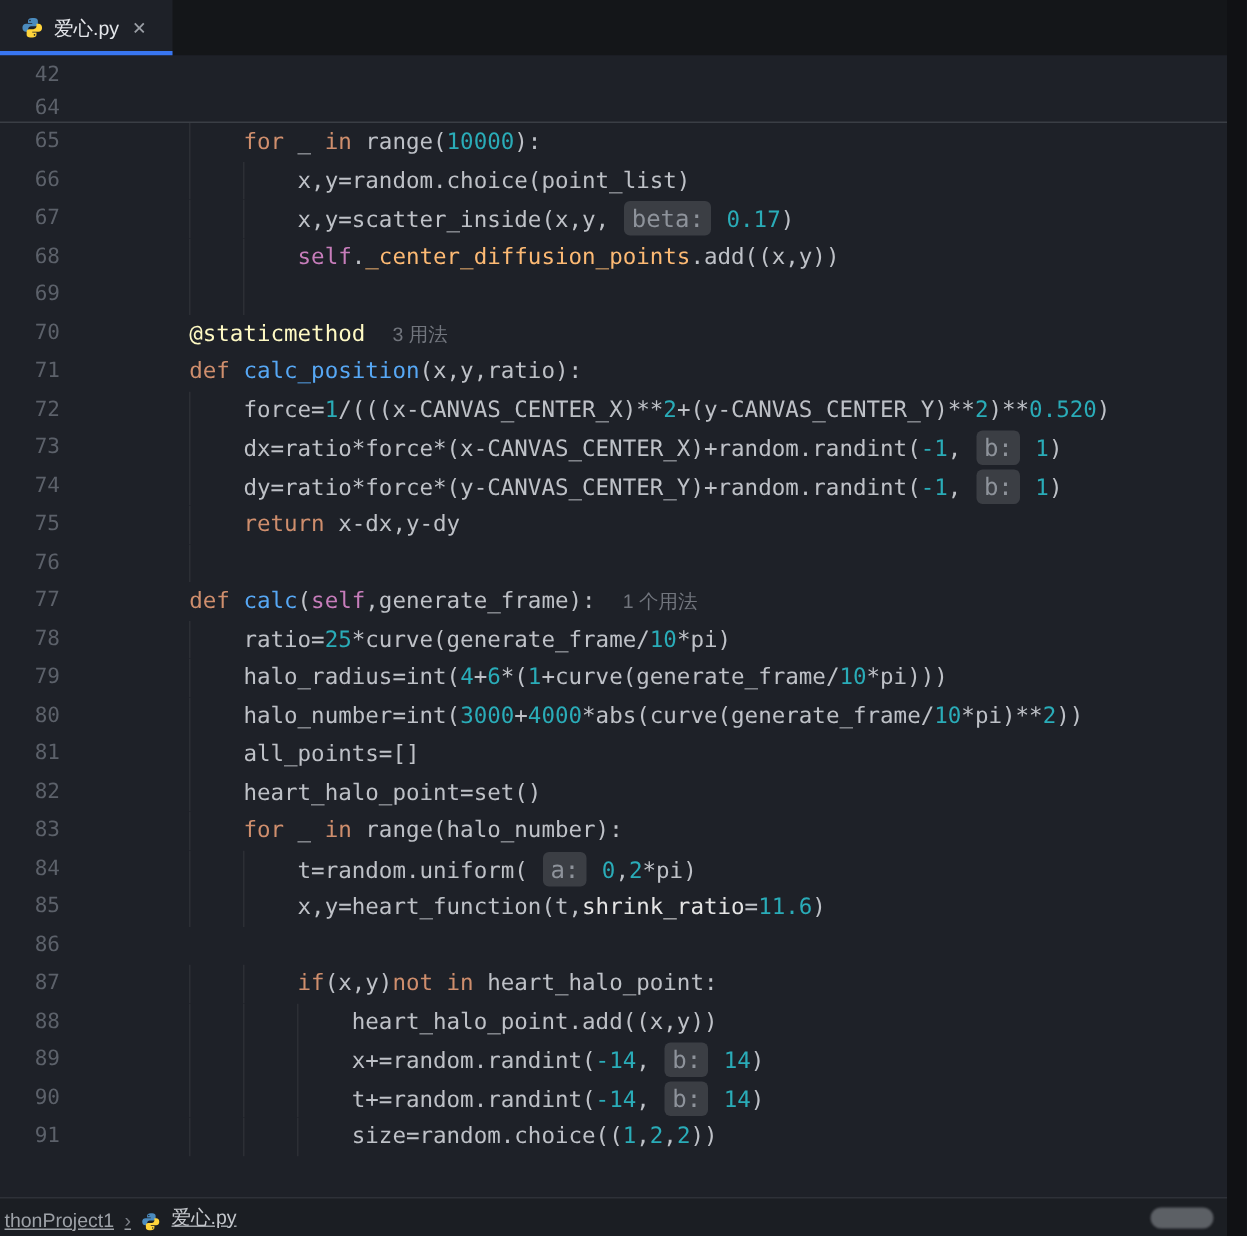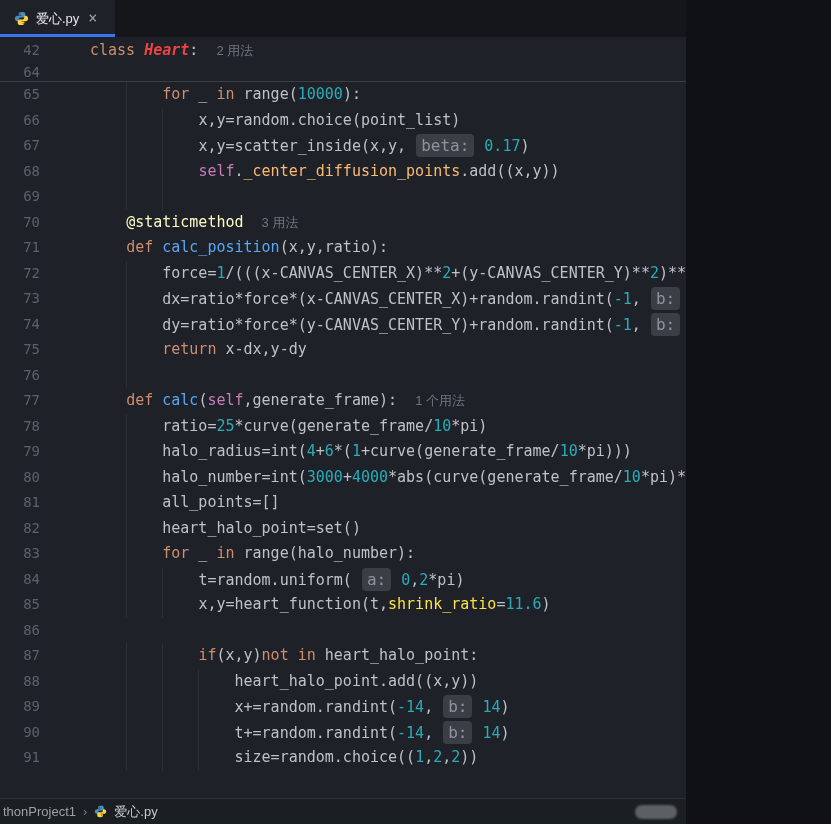--- a/index.html
+++ b/index.html
@@ -1,18 +1,18 @@
 <!DOCTYPE html>
 <html><head>
 <meta charset="utf-8">
 <style>
   * { margin:0; padding:0; box-sizing:border-box; }
   html,body { background:#101114; }
   .app {
-    position:relative; width:686px; height:824px; overflow:hidden;
+    position:relative; width:818px; height:824px; overflow:hidden;
     background:#1E2128; font-family:"DejaVu Sans Mono","Liberation Mono",monospace;
   }
   
   .tabbar {
     position:absolute; top:0; left:0; right:0; height:37px;
     background:#141619; display:flex; align-items:stretch;
   }
   .tab {
     position:relative; display:flex; align-items:center; gap:7px;
     padding:0 16px 0 14px; background:#1E2128; cursor:default;
@@ -23,54 +23,54 @@
   }
   .tab-title { color:#E4E6EA; font-size:13px; font-family:"Liberation Sans","DejaVu Sans",sans-serif; }
   .tab-close { color:#9A9EA5; font-size:15px; line-height:1; padding:2px 2px; }
   .icon svg { display:block; }
   
   .editor {
     position:absolute; top:37px; left:0; right:0; bottom:26px; overflow:hidden;
     background:#1E2128;
   }
   .row { display:flex; height:25.5px; line-height:25.5px; }
-  .sticky-row { height:26px; line-height:26px; }
+  .sticky-row { height:26px; line-height:26px;flex-direction:column; }
   .partial-row { height:18px; line-height:18px; overflow:hidden; }
   .gutter {
     flex:0 0 90px; width:90px; padding-right:50px; text-align:right;
     color:#5C616A; font-size:14px; user-select:none;
   }
   .code { position:relative; flex:1 1 auto; white-space:pre; overflow:hidden;
           font-size:15px; color:#BEC1C7; }
   .iguide { position:absolute; top:0; bottom:0; width:1px; background:#2C2F35; }
   .sticky-divider { height:1px; background:#3A3E45; }
   
   .tk-kw    { color:#CF8E6D; }
-  .tk-named { color:#fde047; }
+  .tk-named { color:#e5e5e5; }
   .tk-fn    { color:#57A8F5; }
   .tk-self  { color:#C77DBB; }
   .tk-num   { color:#2AACB8; }
   .tk-attr  { color:#fdba74; }
   .tk-deco  { color:#fef9c3; }
   .tk-cls   { color:#ef4444; font-weight:bold;font-style:italic; }
   .tk-def   { color:#BEC1C7; }
   .tk-usage { color:#71757D; font-size:13px;
               font-family:"Liberation Sans","DejaVu Sans",sans-serif; }
   .tk-pill  {
     background:#3B3E44; color:#8E939B; border-radius:4px;
     padding:2px 5px; font-size:16px; margin:0 1px;
   }
   
   .statusbar {
     position:absolute; left:0; right:0; bottom:0; height:26px;
     background:#1B1E23; border-top:1px solid #2E3138;
     display:flex; align-items:center;
     font-family:"Liberation Sans","DejaVu Sans",sans-serif; font-size:13px;
   }
-  .breadcrumb { display:flex; align-items:center; gap:7px; padding-left:3px; color:#9DA1A7; }
+  .breadcrumb { display:flex; align-items:flex-end; gap:7px; padding-left:3px; color:#9DA1A7;text-decoration:underline; }
   .breadcrumb .sep { color:#7A7E85; font-size:13px; }
   .bc-file { color:#C4C7CC; }
   .watermark {
     position:absolute; right:9px; bottom:5px; width:42px; height:14px;
     border-radius:7px; background:rgba(158,162,168,0.5); filter:blur(0.8px);
   }
 </style>
 </head>
 <body>
 

